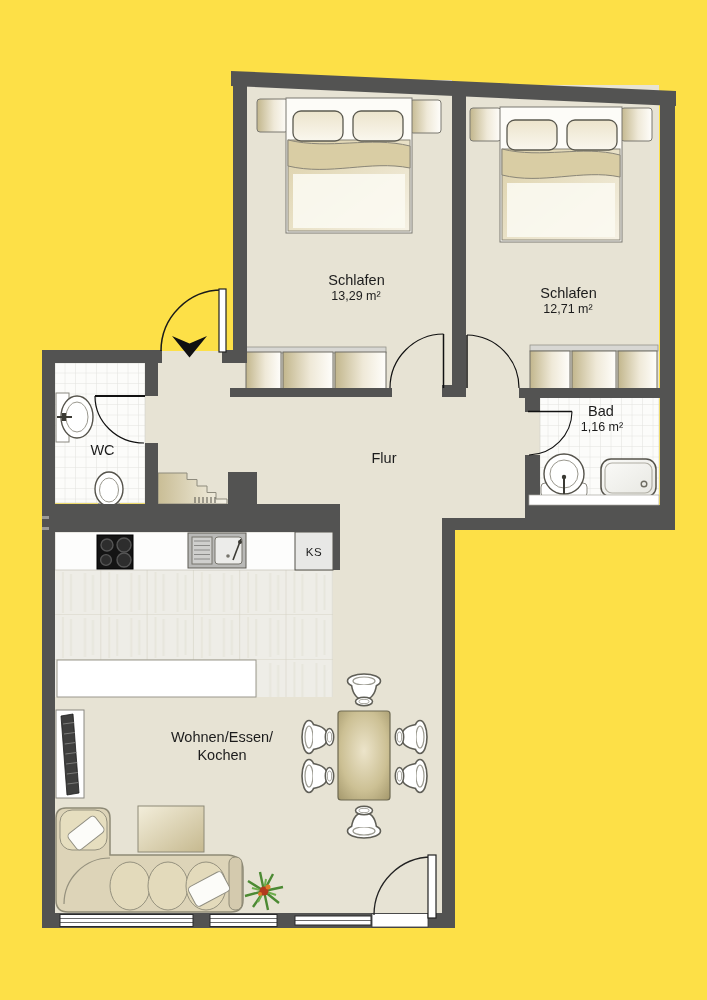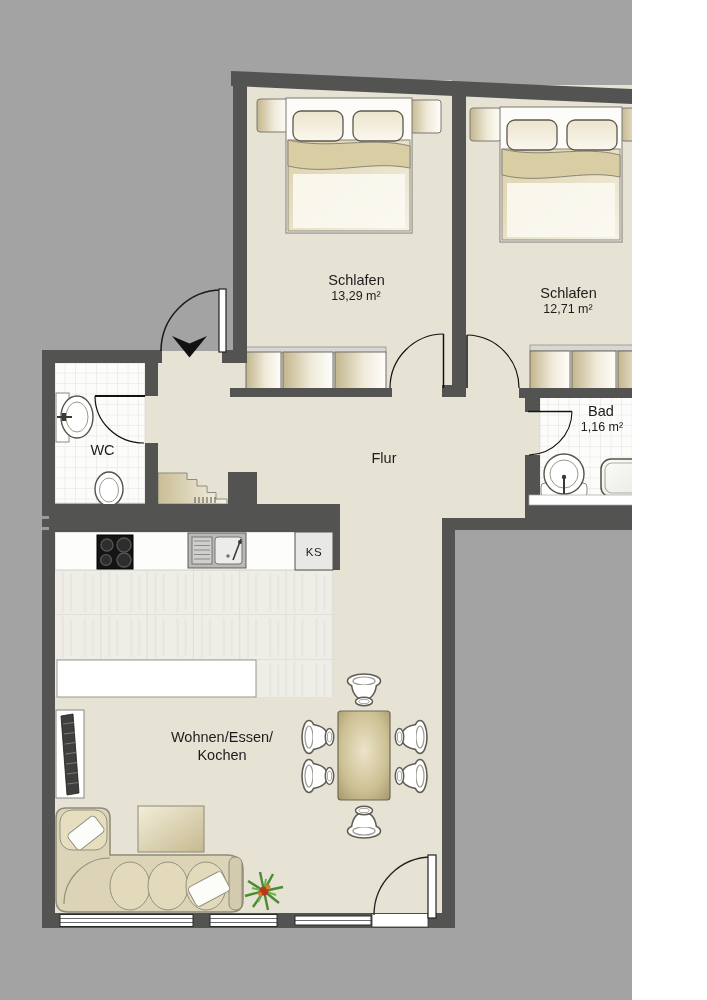--- a/index.html
+++ b/index.html
@@ -1,16 +1,16 @@
 <!DOCTYPE html>
 <html><head>
 <meta charset="utf-8">
 <style>
   html,body{margin:0;padding:0;background:#ffffff;}
-  .stage{position:relative;width:632px;height:1000px;background:#a3a3a3;overflow:hidden;}
+  .stage{position:relative;width:707px;height:1000px;background:#fde047;overflow:hidden;}
   svg{position:absolute;left:0;top:0;}
   .lbl{font-family:"Liberation Sans",sans-serif;fill:#1c1c1c;}
   .s14{font-size:14.5px;}
   .s12{font-size:12.5px;}
   .s11{font-size:11.5px;letter-spacing:.6px;}
   text{text-anchor:middle;}
 </style>
 </head>
 <body>
 

